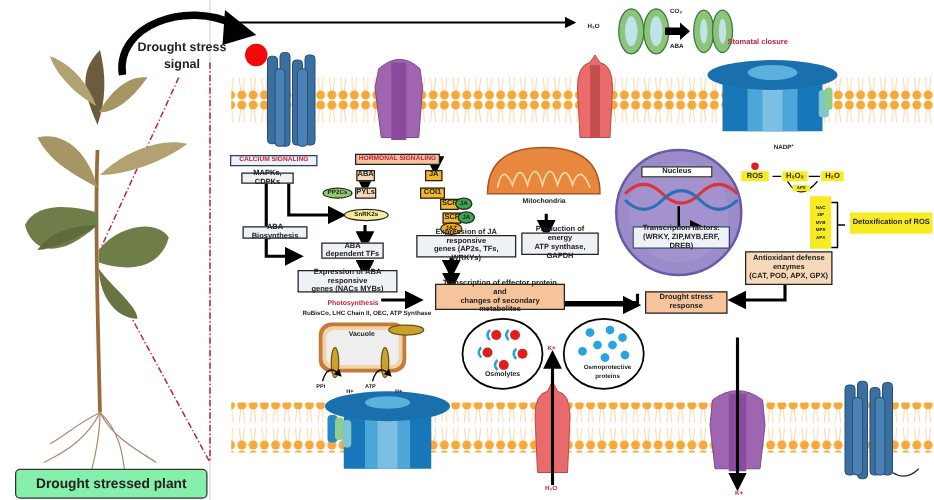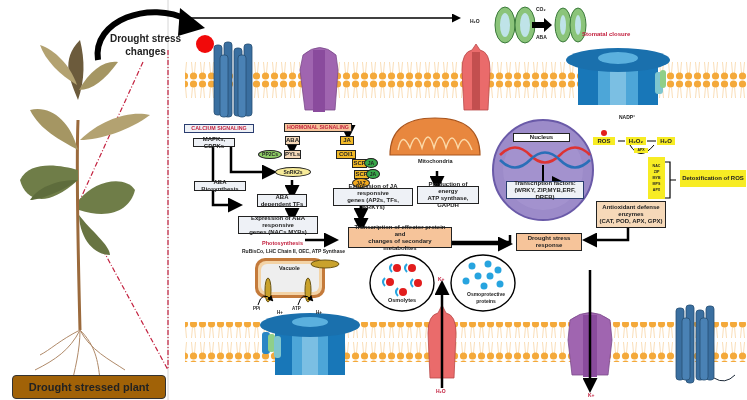--- a/index.html
+++ b/index.html
@@ -5,21 +5,21 @@
   html,body{margin:0;padding:0;background:#fff;}
   body{width:747px;height:400px;position:relative;overflow:hidden;font-family:"Liberation Sans",sans-serif;}
   .box{position:absolute;border:1.2px solid #222;font-weight:bold;font-size:6px;text-align:center;line-height:7px;box-sizing:border-box;display:flex;align-items:center;justify-content:center;padding:1px 2px;color:#222;}
   .grey{background:#eef1f6;}
   .peach{background:#f6c49a;}
   .yellow{background:#f7ec24;}
   .gold{background:#f1b928;}
   .pale{background:#f6d9b9;}
   .lbl{position:absolute;font-size:5.5px;font-weight:bold;color:#222;white-space:nowrap;}
   .red{color:#c3213f;}
-  .banner{position:absolute;left:12px;top:375px;width:152px;height:22px;background:#a16207;border:1.5px solid #333;border-radius:4px;font-weight:bold;font-size:11px;display:flex;align-items:center;justify-content:center;color:#222;}
+  .banner{position:absolute;left:12px;top:375px;width:152px;height:22px;background:#86efac;border:1.5px solid #333;border-radius:4px;font-weight:bold;font-size:11px;display:flex;align-items:center;justify-content:center;color:#222;}
   .signal{position:absolute;left:110px;top:32px;font-weight:bold;font-size:10px;text-align:center;line-height:13px;color:#222;}
   svg{position:absolute;left:0;top:0;}
 </style>
 </head>
 <body>
 
 <svg width="747" height="400" viewBox="0 0 747 400">
   <defs>
     <marker id="ah" markerWidth="6" markerHeight="6" refX="4" refY="3" orient="auto">
       <path d="M0,0 L6,3 L0,6 Z" fill="#000"></path>
@@ -200,21 +200,21 @@
 
   <path d="M665,162 L670,162 L670,198 L665,198 M670,180 L676,180" fill="none" stroke="#000" stroke-width="1.2"></path>
   <path d="M630,145 Q640,162 654,145" fill="none" stroke="#000" stroke-width="1"></path>
   <line x1="618" y1="141" x2="625" y2="141" stroke="#000" stroke-width="1"></line>
   <line x1="647" y1="141" x2="656" y2="141" stroke="#000" stroke-width="1"></line>
   <circle cx="604" cy="133" r="3" fill="#e21d1d"></circle>
 </svg>
 
 <div class="signal">
   <div>Drought stress</div>
-  <div>changes</div>
+  <div>signal</div>
 </div>
 <div class="banner">Drought stressed plant</div>
 
 <div class="lbl" style="left:470px;top:18px;font-size:5px;">H₂O</div>
 <div class="lbl" style="left:536px;top:6px;font-size:5px;">CO₂</div>
 <div class="lbl" style="left:536px;top:34px;font-size:5px;">ABA</div>
 <div class="lbl red" style="left:582px;top:31px;font-size:6px;">Stomatal closure</div>
 <div class="lbl" style="left:619px;top:114px;font-size:5px;">NADP⁺</div>
 
 <div class="box grey" style="left:184px;top:124px;width:70px;height:9px;border-color:#2a3d70;color:#c3213f;font-size:5.3px;">CALCIUM SIGNALING</div>

